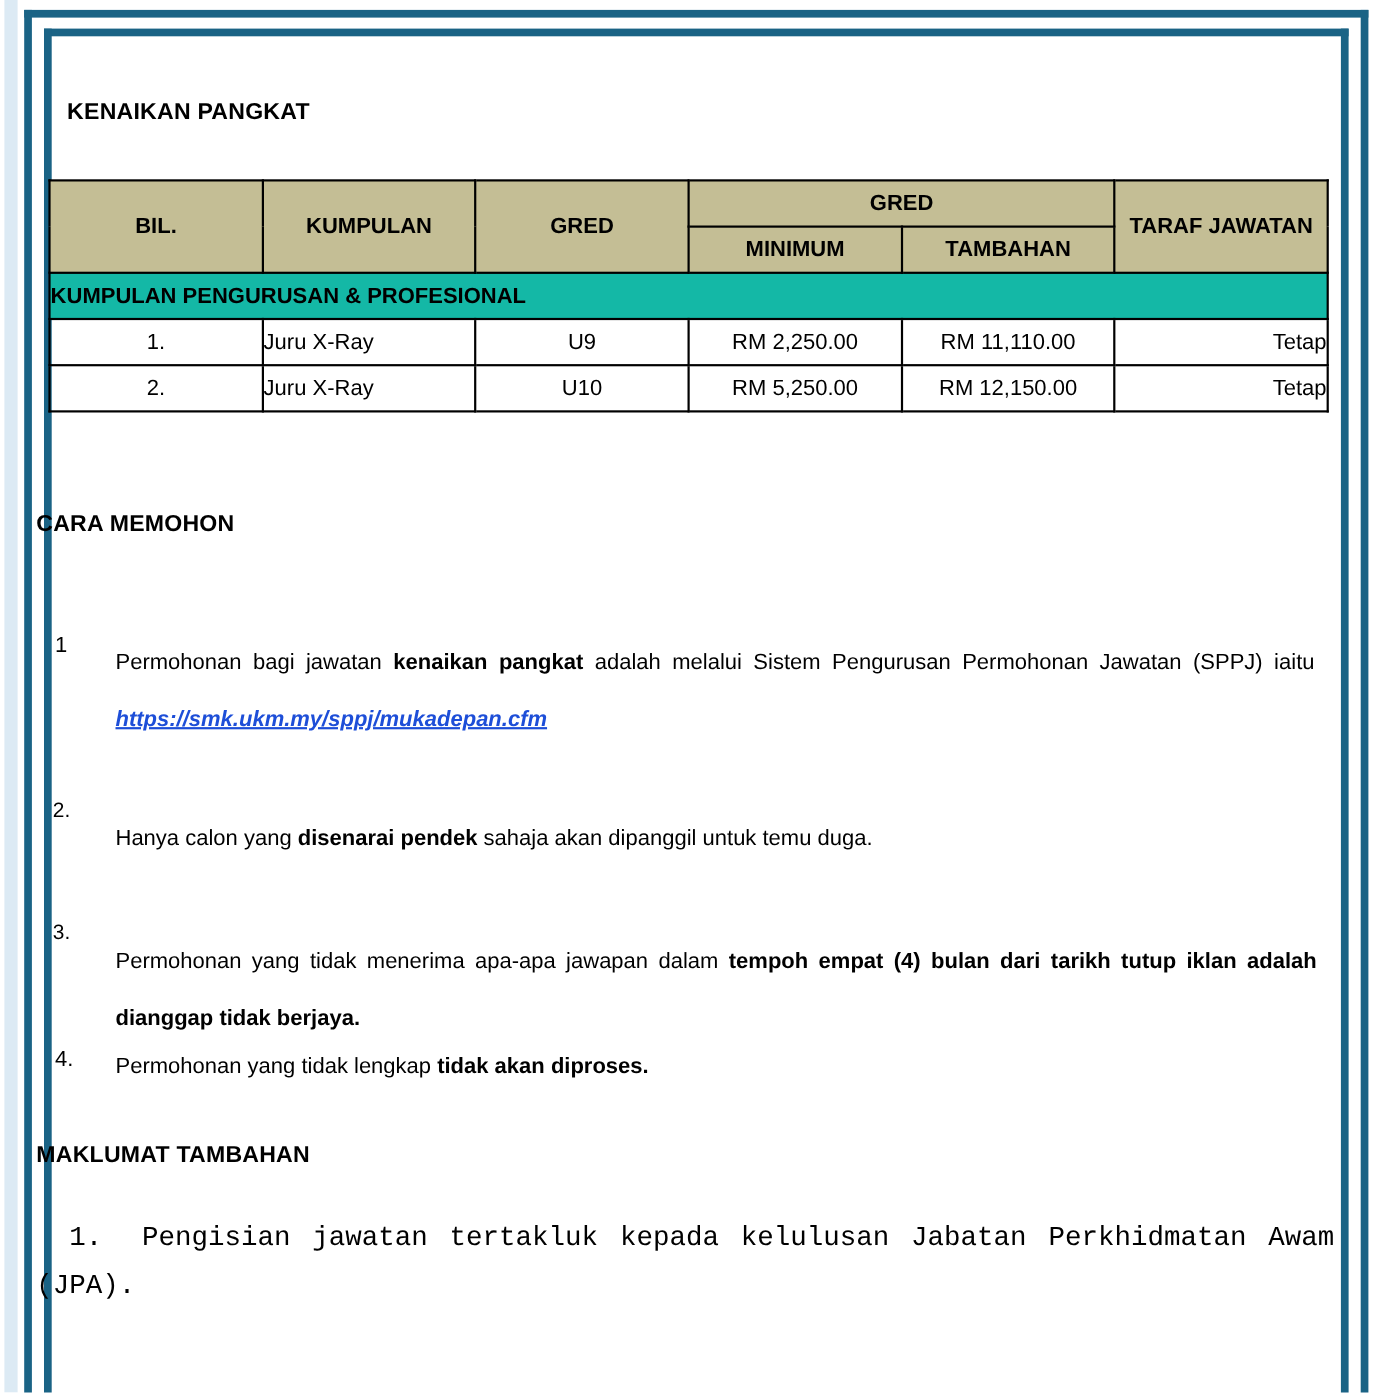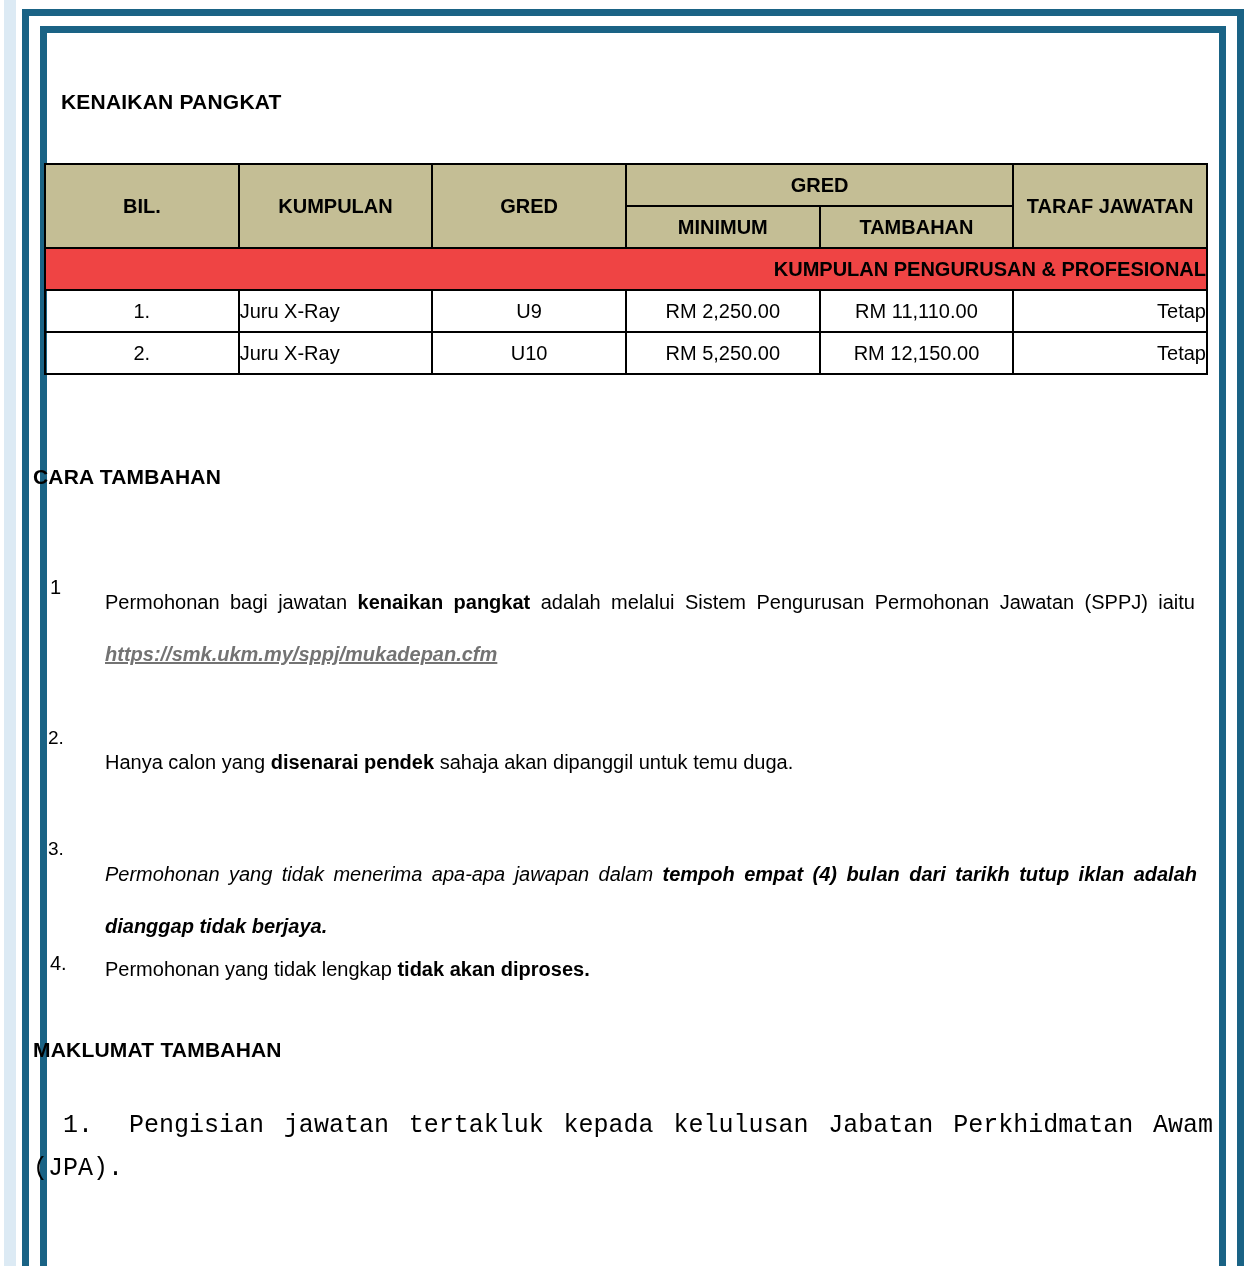--- a/index.html
+++ b/index.html
@@ -78,23 +78,23 @@
     padding: 0;
     height: 40px;
     vertical-align: middle;
   }
   table.jawatan th {
     background: #c4be95;
     font-weight: bold;
     text-align: center;
   }
   td.bandrow {
-    background: #ef4444;
-    font-weight: bold;
-    text-align: right;
+    background: #14b8a6;
+    font-weight: bold;
+    text-align: left;
     font-size: 21px;
     height: 44px;
   }
   td.c-bil   { text-align: center; width: 91px; height: 48px; }
   td.c-jaw   { text-align: left; padding-left: 16px; width: 264px; border-radius: 18px; }
   td.c-gred  { text-align: center; width: 178px; }
   td.c-min   { text-align: center; width: 212px; }
   td.c-max   { text-align: center; width: 205px; }
   td.c-taraf { text-align: right; }
 
@@ -124,21 +124,21 @@
   
   #item1-num  { left: 50px;  top: 576px; }
   #item1-body { left: 105px; top: 576px; width: 1090px; }
 
   
   #item2-num  { left: 48px;  top: 727px; font-size: 19px; }
   #item2-body { left: 105px; top: 745px; width: 1090px; line-height: 34px; }
 
   
   #item3-num  { left: 48px;  top: 838px; font-size: 19px; }
-  #item3-body { left: 105px; top: 848px; width: 1092px; font-style: italic; }
+  #item3-body { left: 105px; top: 848px; width: 1092px; }
 
   
   #item4-num  { left: 50px;  top: 952px; }
   #item4-body { left: 105px; top: 952px; width: 1090px; line-height: 34px; }
 
   
   #maklumat-1 {
     position: absolute;
     left: 33px; top: 1104px;
     width: 1180px;
@@ -147,21 +147,21 @@
     font-size: 25px;
     line-height: 43px;
     text-align: justify;
     text-justify: inter-word;
   }
   #maklumat-1 .lead { padding-left: 30px; }
   #maklumat-1 .gap  { display: inline-block; width: 36px; }
 
   b { font-weight: bold; }
   a.sppj-link {
-    color: #737373;
+    color: #1d4ed8;
     font-weight: bold;
     font-style: italic;
     text-decoration: underline;
   }
 </style>
 </head>
 <body>
 
 <div id="page-frame">
   <div class="frame-strip-left"></div>
@@ -203,21 +203,21 @@
         <td class="c-bil">2.</td>
         <td class="c-jaw">Juru X-Ray</td>
         <td class="c-gred">U10</td>
         <td class="c-min">RM 5,250.00</td>
         <td class="c-max">RM 12,150.00</td>
         <td class="c-taraf">Tetap</td>
       </tr>
     </tbody>
   </table>
 
-  <div class="section-title" id="title-cara">CARA TAMBAHAN</div>
+  <div class="section-title" id="title-cara">CARA MEMOHON</div>
 
   <div class="li-num" id="item1-num">1</div>
   <div class="li-body" id="item1-body"><span>Permohonan bagi jawatan </span><b>kenaikan pangkat</b><span> adalah melalui Sistem Pengurusan Permohonan Jawatan (SPPJ) iaitu </span><a class="sppj-link" href="#">https://smk.ukm.my/sppj/mukadepan.cfm</a></div>
 
   <div class="li-num" id="item2-num">2.</div>
   <div class="li-body nojust" id="item2-body"><span>Hanya calon yang </span><b>disenarai pendek</b><span> sahaja akan dipanggil untuk temu duga.</span></div>
 
   <div class="li-num" id="item3-num">3.</div>
   <div class="li-body" id="item3-body"><span>Permohonan yang tidak menerima apa-apa jawapan dalam </span><b>tempoh empat (4) bulan dari tarikh tutup iklan adalah dianggap tidak berjaya.</b></div>
 

